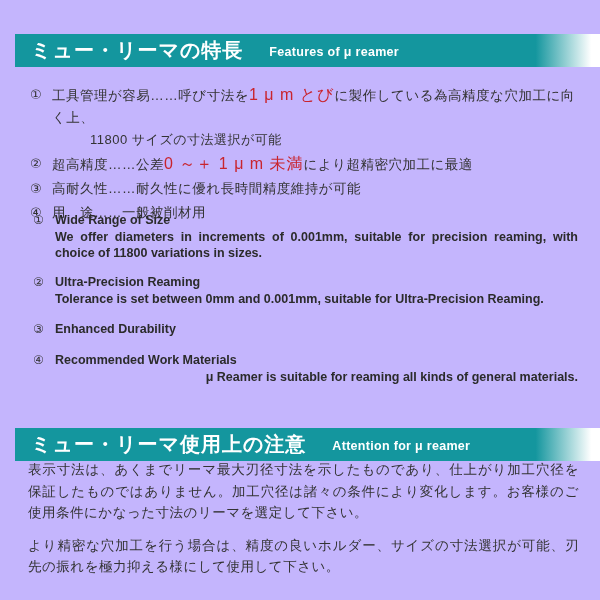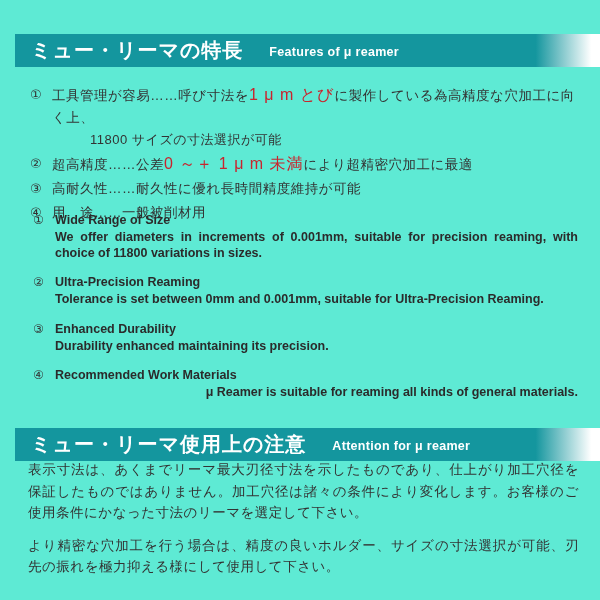--- a/index.html
+++ b/index.html
@@ -2,21 +2,21 @@
 <html><head>
 <meta charset="utf-8">
 <style>
   * { margin:0; padding:0; box-sizing:border-box; }
   html,body { background:#ffffff; }
   body {
     width:600px; height:600px; position:relative; overflow:hidden;
     font-family:"Liberation Sans","DejaVu Sans",sans-serif;
     color:#333333;
   }
-  .page { position:absolute; inset:0; background:#5eead4; }
+  .page { position:absolute; inset:0; background:#c4b5fd; }
 
   
   .bar {
     position:absolute; left:15px; width:585px; height:33px;
     background:linear-gradient(90deg,#14969e 0%,#14969e 89%,#ffffff 98.5%);
     display:flex; align-items:center; padding-left:16px;
   }
   .bar-title-jp {
     color:#ffffff; font-weight:bold; font-size:20px; letter-spacing:1px;
     white-space:nowrap;
@@ -103,21 +103,20 @@
       <span class="num">②</span>
       <div class="en-body-wrap">
         <div class="en-heading">Ultra-Precision Reaming</div>
         <div class="en-body">Tolerance is set between 0mm and 0.001mm, suitable for Ultra-Precision Reaming.</div>
       </div>
     </div>
     <div class="en-item">
       <span class="num">③</span>
       <div class="en-body-wrap">
         <div class="en-heading">Enhanced Durability</div>
-        <div class="en-body">Durability enhanced maintaining its precision.</div>
       </div>
     </div>
     <div class="en-item">
       <span class="num">④</span>
       <div class="en-body-wrap">
         <div class="en-heading">Recommended Work Materials</div>
         <div class="en-body">μ Reamer is suitable for reaming all kinds of general materials.</div>
       </div>
     </div>
   </div>

